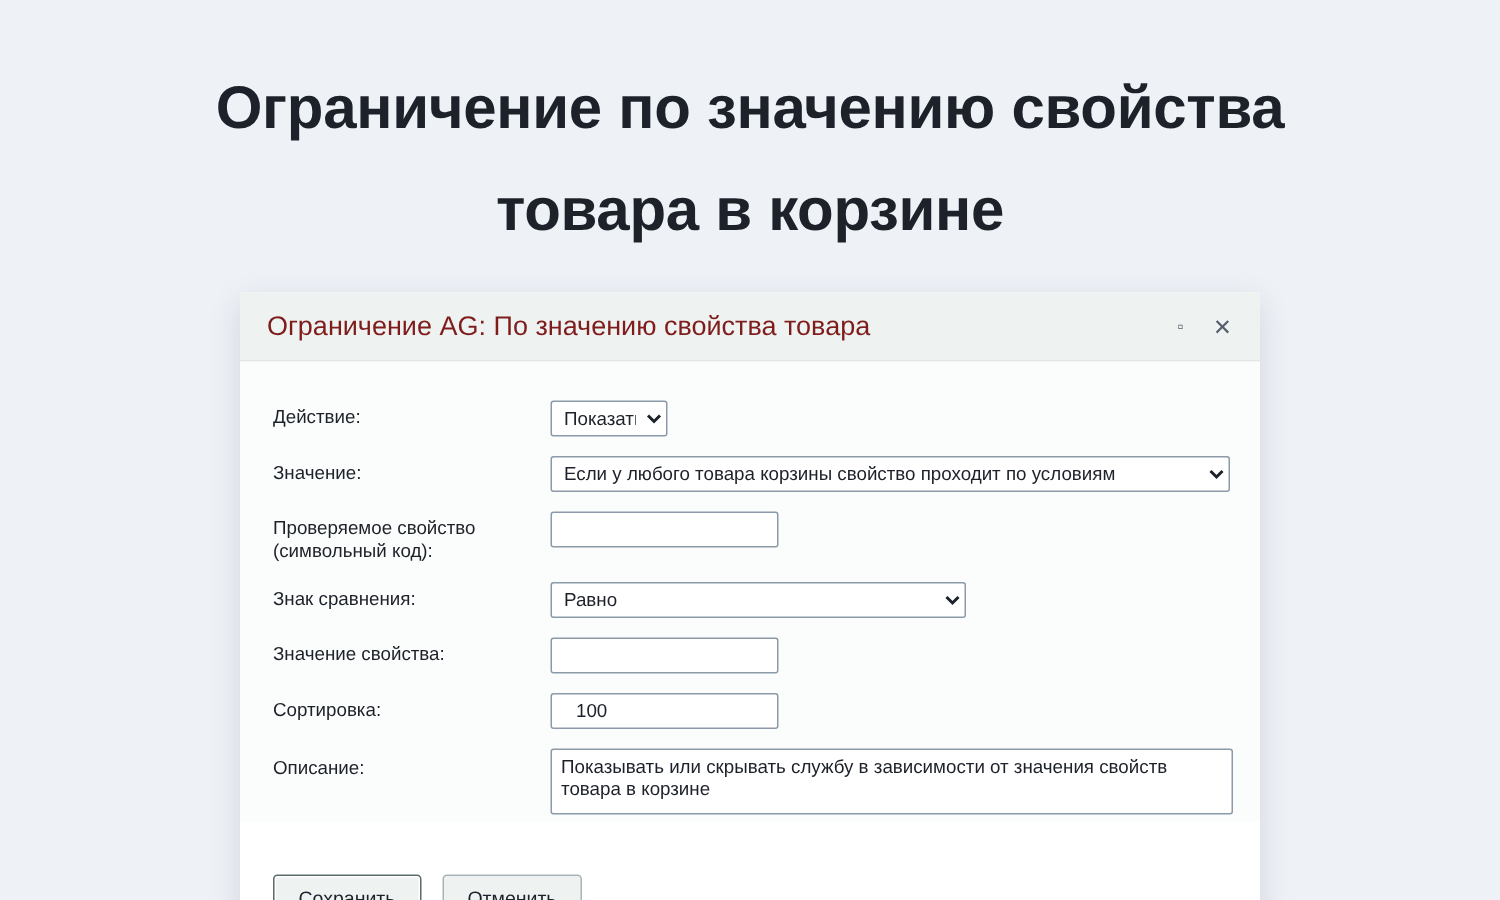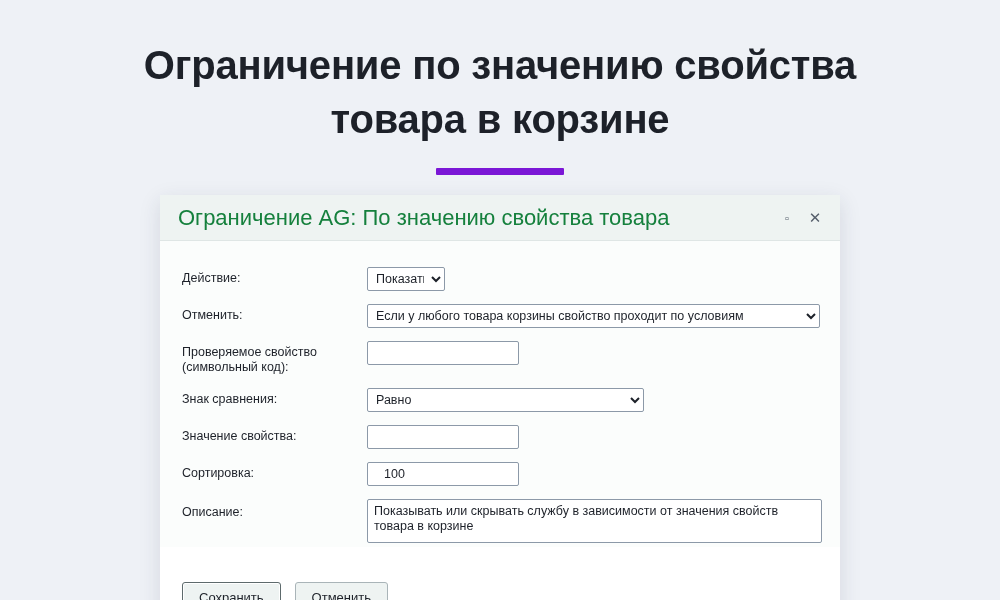--- a/index.html
+++ b/index.html
@@ -14,21 +14,21 @@
   .page {
     position: relative;
     width: 1000px;
     height: 600px;
     overflow: hidden;
     background: #eef1f6;
   }
   .page-title {
     text-align: center;
     font-size: 40px;
-    line-height: 54px;
+    line-height: 68px;
     font-weight: bold;
     color: #1d2129;
     margin: 38px auto 0 auto;
     width: 820px;
     letter-spacing: -0.2px;
   }
   .title-rule {
     width: 128px;
     height: 7px;
     background: #7b17d6;
@@ -46,22 +46,22 @@
   }
   .window-titlebar {
     height: 46px;
     background: #eef3f2;
     display: flex;
     align-items: center;
     padding: 0 14px 0 18px;
     border-bottom: 1px solid #dfe6e5;
   }
   .window-title {
-    font-size: 22px;
-    color: #15803d;
+    font-size: 18px;
+    color: #7f1d1d;
     flex: 1;
   }
   .win-btn {
     width: 22px;
     height: 22px;
     display: flex;
     align-items: center;
     justify-content: center;
     color: #555e6b;
     font-size: 14px;
@@ -162,21 +162,21 @@
       <div class="form-row">
         <div class="form-label">Действие:</div>
         <div class="field">
           <select class="ctl action">
             <option>Показать</option>
           </select>
         </div>
       </div>
 
       <div class="form-row">
-        <div class="form-label">Отменить:</div>
+        <div class="form-label">Значение:</div>
         <div class="field">
           <select class="ctl condition">
             <option>Если у любого товара корзины свойство проходит по условиям</option>
           </select>
         </div>
       </div>
 
       <div class="form-row">
         <div class="form-label">Проверяемое свойство (символьный код):</div>
         <div class="field">

